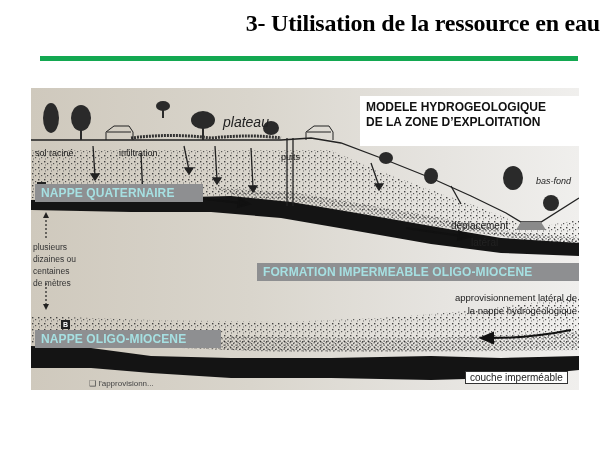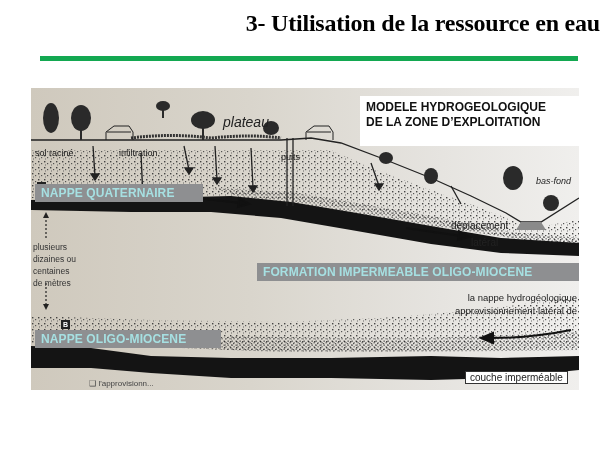--- a/index.html
+++ b/index.html
@@ -149,22 +149,22 @@
   <span class="lbl" style="left:440px; top:149px; font-size:10px;">latéral</span>
 
   <div style="position:absolute; left:2px; top:153px; font-size:8.5px; line-height:12px; color:#333;">
     <div>plusieurs</div>
     <div>dizaines ou</div>
     <div>centaines</div>
     <div>de mètres</div>
   </div>
 
   <div style="position:absolute; left:400px; top:203px; font-size:9.5px; line-height:13px; color:#222; text-align:right; width:146px;">
+    <div>approvisionnement latéral de</div>
     <div>la nappe hydrogéologique</div>
-    <div>approvisionnement latéral de</div>
   </div>
 
   <span class="lbl" style="left:30px; top:291px; font-size:8px; color:#444;margin-left:28px;">❑  l'approvisionn...</span>
 
   <div class="couche">couche imperméable</div>
 
   <div class="banner" style="left:4px; top:96px; width:156px;">NAPPE QUATERNAIRE</div>
   <div class="banner" style="left:226px; top:175px; width:310px;">FORMATION IMPERMEABLE  OLIGO-MIOCENE</div>
   <div class="banner" style="left:4px; top:242px; width:174px;">NAPPE OLIGO-MIOCENE</div>
 

